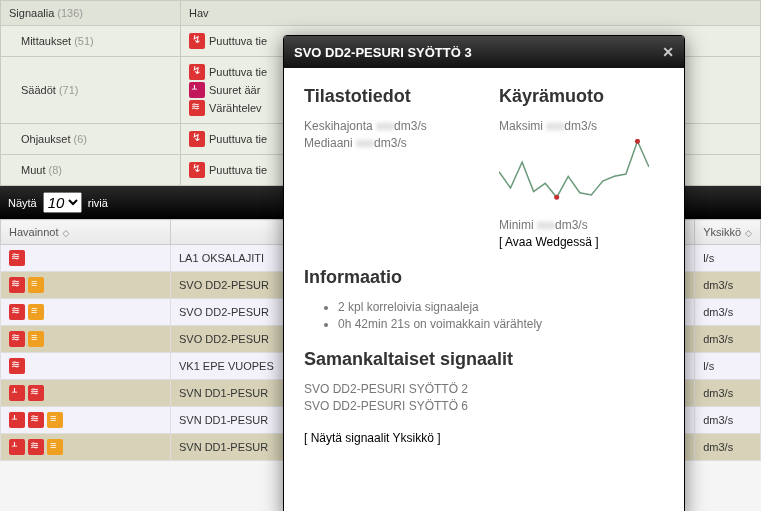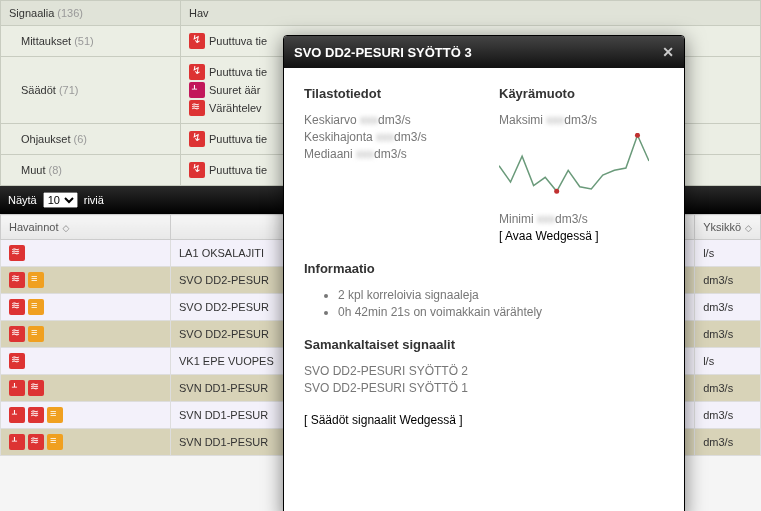--- a/index.html
+++ b/index.html
@@ -20,39 +20,39 @@
   .icon-pulse-magenta::after { content: "ᚆ"; color:#fff; font-size:10px; position:absolute; left:3px; top:1px;}
   .icon-vibrate-red { background: #d33; position: relative; }
   .icon-vibrate-red::after { content: "≋"; color:#fff; font-size:11px; position:absolute; left:2px; top:0;}
   .icon-pulse-red { background: #d33; position: relative; }
   .icon-pulse-red::after { content: "ᚆ"; color:#fff; font-size:10px; position:absolute; left:3px; top:1px;}
   .icon-warn-orange { background: #f0a020; position: relative; }
   .icon-warn-orange::after { content: "≡"; color:#fff; font-size:11px; position:absolute; left:3px; top:0;}
 
   
   .blackbar { background: linear-gradient(#2a2a2a,#000); color:#fff; padding:6px 8px; display:flex; align-items:center; gap:6px; }
-  .blackbar select { font-size:11px; }
+  .blackbar select { font-size:15px;font-style:italic; }
 
   
   .data-table { width:100%; border-collapse: collapse; background:#fff; }
   .data-table th { background: linear-gradient(#f6f6f6,#e8e8e8); border:1px solid #ccc; padding:6px 8px; text-align:left; font-weight:normal; color:#555; }
   .data-table th .sort { font-size:9px; color:#888; margin-left:4px;}
   .data-table td { border:1px solid #ddd; padding:5px 8px; height:26px; }
   .data-table tr:nth-child(even) td { background:#d8d3b8; }
   .data-table tr:nth-child(odd) td { background:#f3f1fa; }
   .data-table td:first-child { width:170px; }
   .data-table td:last-child { width:60px; }
   .data-table .icons { display:flex; gap:3px; }
 
   
   .modal { position:absolute; left:283px; top:35px; width:402px; height:483px; background:#fff; border:1px solid #000; box-shadow:0 4px 20px rgba(0,0,0,0.5); border-radius:4px; overflow:hidden; }
   .modal-header { background: linear-gradient(#444,#111); color:#fff; padding:8px 10px; font-size:13px; font-weight:bold; display:flex; justify-content:space-between; align-items:center; }
   .modal-close { cursor:pointer; color:#ccc; font-size:14px; font-weight:bold; }
   .modal-body { padding:18px 20px; color:#666; font-size:12px; }
-  .modal-body h3 { color:#333; font-size:13px; margin-bottom:12px; font-weight:bold;}
+  .modal-body h3 { color:#333; font-size:18px; margin-bottom:12px; font-weight:bold;}
   .modal-cols { display:flex; gap:30px; }
   .modal-col { flex:1; }
   .stat-line { color:#777; margin:3px 0; }
   .stat-val { color:#aaa; filter:blur(2px);}
   .chart { margin:6px 0; }
   .link-bracket { color:#000000; }
   ul.info { list-style: disc; margin-left:18px; color:#777; }
   ul.info li { margin:3px 16px; }
   .section { margin-top:18px; }
 </style>
@@ -218,21 +218,20 @@
 
 <div class="modal">
   <div class="modal-header">
     <span>SVO DD2-PESURI SYÖTTÖ 3</span>
     <span class="modal-close">✕</span>
   </div>
   <div class="modal-body">
     <div class="modal-cols">
       <div class="modal-col">
         <h3>Tilastotiedot</h3>
-        <div class="stat-line"><span>Keskiarvo</span> <span class="stat-val">xxx</span><span>dm3/s</span></div>
         <div class="stat-line"><span>Keskihajonta</span> <span class="stat-val">xxx</span><span>dm3/s</span></div>
         <div class="stat-line"><span>Mediaani</span> <span class="stat-val">xxx</span><span>dm3/s</span></div>
       </div>
       <div class="modal-col">
         <h3>Käyrämuoto</h3>
         <div class="stat-line"><span>Maksimi</span> <span class="stat-val">xxx</span><span>dm3/s</span></div>
         <div class="chart">
           <svg id="sparkline" width="150" height="70">
               <path d="M0.0,32.7 L11.5,49.0 L23.1,23.3 L34.6,52.5 L46.2,44.3 L57.7,58.3 L69.2,37.3 L80.8,53.7 L92.3,56.0 L103.8,42.0 L115.4,37.3 L126.9,35.0 L138.5,2.3 L150.0,28.0" fill="none" stroke="#6a9a7a" stroke-width="1.5"></path>
               <circle cx="57.69230769230769" cy="58.333333333333336" r="2.5" fill="#c03030"></circle>
@@ -249,21 +248,21 @@
       <ul class="info" id="info-list">
           <li>2 kpl korreloivia signaaleja</li>
           <li>0h 42min 21s on voimakkain värähtely</li>
         </ul>
     </div>
 
     <div class="section">
       <h3>Samankaltaiset signaalit</h3>
       <div id="similar-list">
           <div style="color: rgb(119, 119, 119); margin: 3px 0px;">SVO DD2-PESURI SYÖTTÖ 2</div>
-          <div style="color: rgb(119, 119, 119); margin: 3px 0px;">SVO DD2-PESURI SYÖTTÖ 1</div>
+          <div style="color: rgb(119, 119, 119); margin: 3px 0px;">SVO DD2-PESURI SYÖTTÖ 6</div>
         </div>
     </div>
 
     <div class="section">
-      <div class="link-bracket">[ Säädöt signaalit Wedgessä ]</div>
+      <div class="link-bracket">[ Näytä signaalit Yksikkö ]</div>
     </div>
   </div>
 </div>
 
 </body></html>

